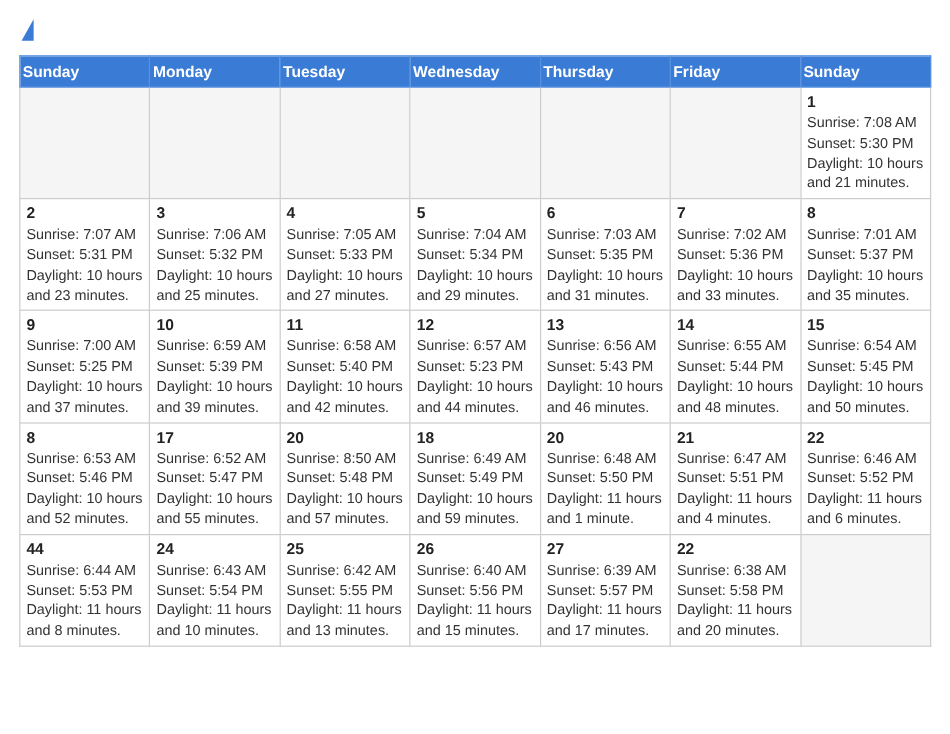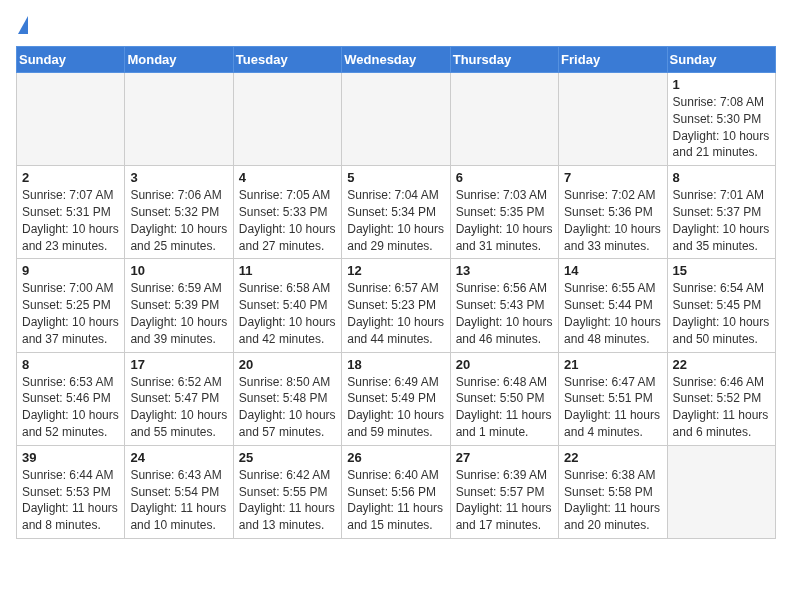--- a/index.html
+++ b/index.html
@@ -272,21 +272,21 @@
           </td>
           <td>
             <span class="day-number">22</span>
             <div class="day-info">Sunrise: 6:46 AM
 Sunset: 5:52 PM
 Daylight: 11 hours and 6 minutes.</div>
           </td>
         </tr>
         <tr>
           <td>
-            <span class="day-number">39</span>
+            <span class="day-number">44</span>
             <div class="day-info">Sunrise: 6:44 AM
 Sunset: 5:53 PM
 Daylight: 11 hours and 8 minutes.</div>
           </td>
           <td>
             <span class="day-number">24</span>
             <div class="day-info">Sunrise: 6:43 AM
 Sunset: 5:54 PM
 Daylight: 11 hours and 10 minutes.</div>
           </td>

